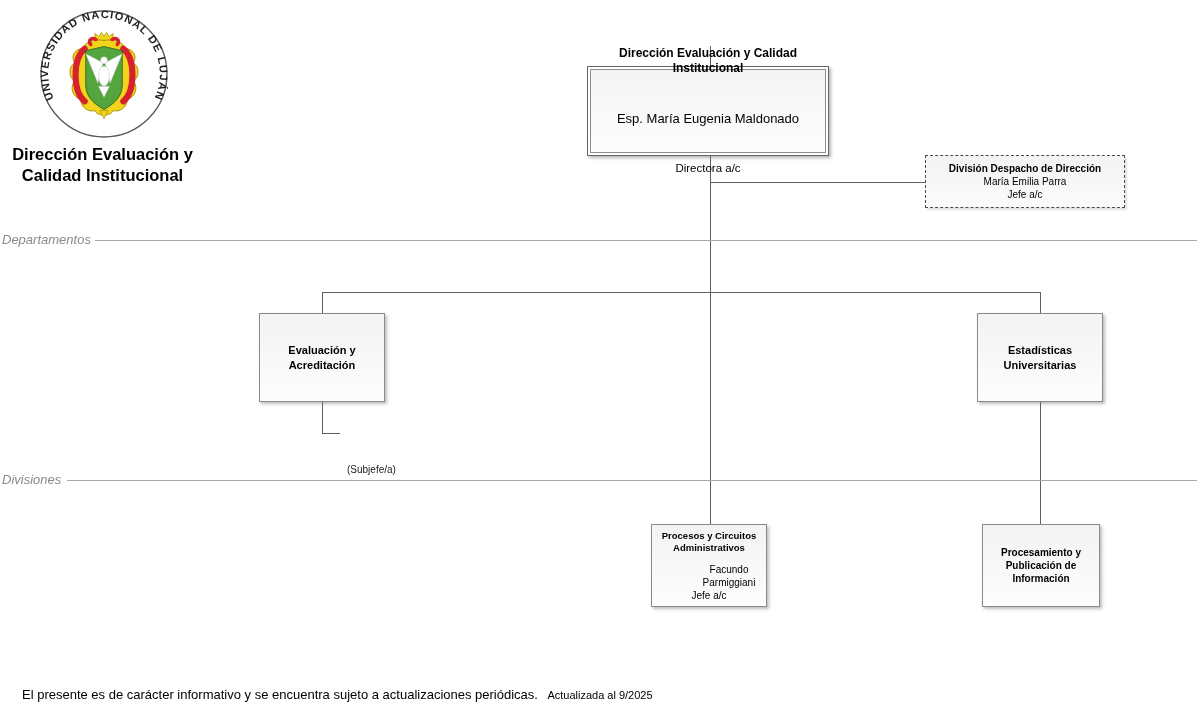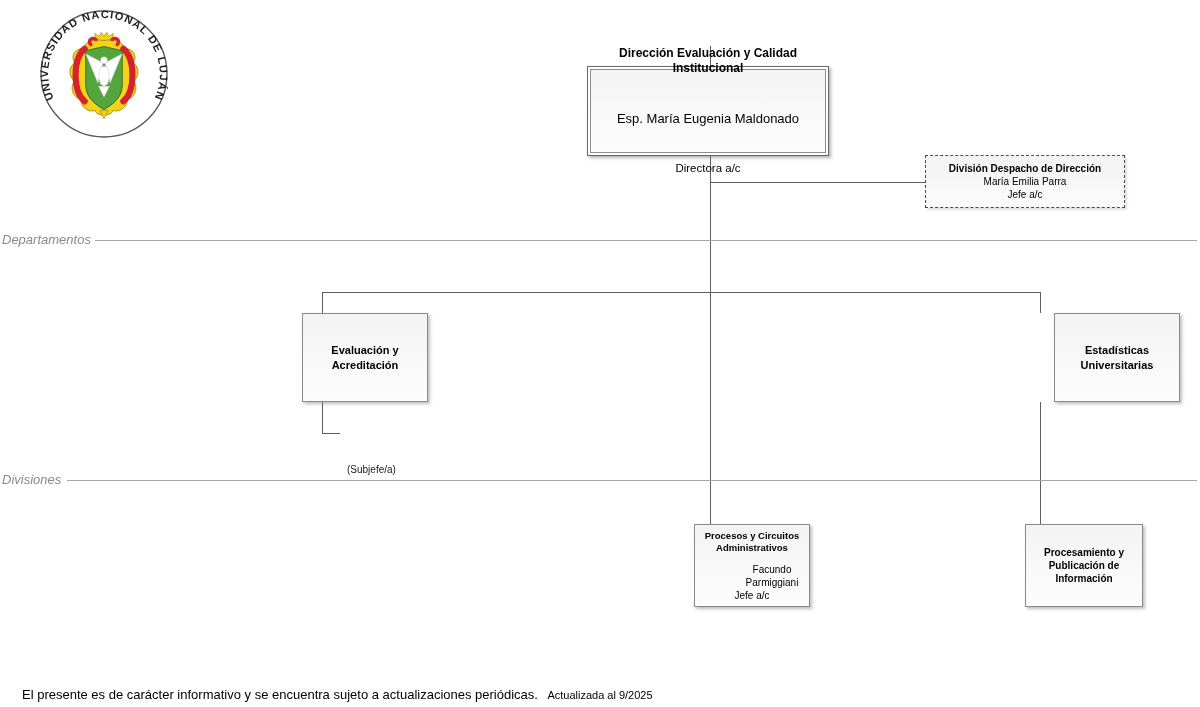--- a/index.html
+++ b/index.html
@@ -43,21 +43,20 @@
   
   .org-box {
     position: absolute;
     border: 1px solid #8a8a8a;
     background: linear-gradient(#f3f3f3, #fdfdfd);
     box-shadow: 2px 2px 3px rgba(110,110,110,.45);
     display: flex; flex-direction: column;
     align-items: center; justify-content: center;
     text-align: center;
     color: #000;
-    margin-left: 43px;
   }
   .box-title { font-weight: bold; }
 
   .main-box-outer {
     position: absolute;
     left: 587px; top: 66px;
     width: 242px; height: 90px;
     border: 1px solid #666;
     background: #fff;
     padding: 2px;
@@ -171,20 +170,24 @@
           <ellipse cx="65" cy="67" rx="5.2" ry="10" fill="#ffffff"></ellipse>
           <circle cx="65" cy="51.5" r="3.4" fill="#ffffff"></circle>
           <path d="M59.5,77 L65,88 L70.5,77 Z" fill="#ffffff"></path>
         </g>
 
         <path d="M61,101 L65,109 L69,101 Z" stroke="#9a8200" stroke-width="0.6" fill="#F2D41C"></path>
       </g>
     </svg>
   </div>
 
+  <div class="sidebar-title">
+    <div>Dirección Evaluación y</div>
+    <div>Calidad Institucional</div>
+  </div>
 
 
   <div class="vline" style="left:710px; top:46px; height:20px;"></div>
   <div class="vline" style="left:710px; top:156px; height:368px;"></div>
   <div class="hline" style="left:710px; top:182px; width:215px;"></div>
   <div class="hline" style="left:322px; top:292px; width:719px;"></div>
   <div class="vline" style="left:322px; top:292px; height:21px;"></div>
   <div class="vline" style="left:1040px; top:292px; height:21px;"></div>
   <div class="vline" style="left:1040px; top:402px; height:122px;"></div>
   <div class="vline" style="left:322px; top:402px; height:31px;"></div>
@@ -207,21 +210,21 @@
   <div class="despacho-box">
     <div class="box-title">División Despacho de Dirección</div>
     <div class="box-person">María Emilia Parra</div>
     <div class="box-role">Jefe a/c</div>
   </div>
 
   <div class="org-box dept-box" style="left:259px; top:313px;">
     <div class="box-title">Evaluación y Acreditación</div>
   </div>
 
-  <div class="org-box dept-box" style="left:1011px; top:313px;">
+  <div class="org-box dept-box" style="left:977px; top:313px;">
     <div class="box-title">Estadísticas Universitarias</div>
   </div>
 
   <div class="subjefe-label">(Subjefe/a)</div>
 
   <div class="org-box divi-box" style="left:651px; top:524px; width:116px;">
     <div class="box-title">Procesos y Circuitos Administrativos</div>
     <div class="box-person">Facundo Parmiggiani</div>
     <div class="box-role">Jefe a/c</div>
   </div>

